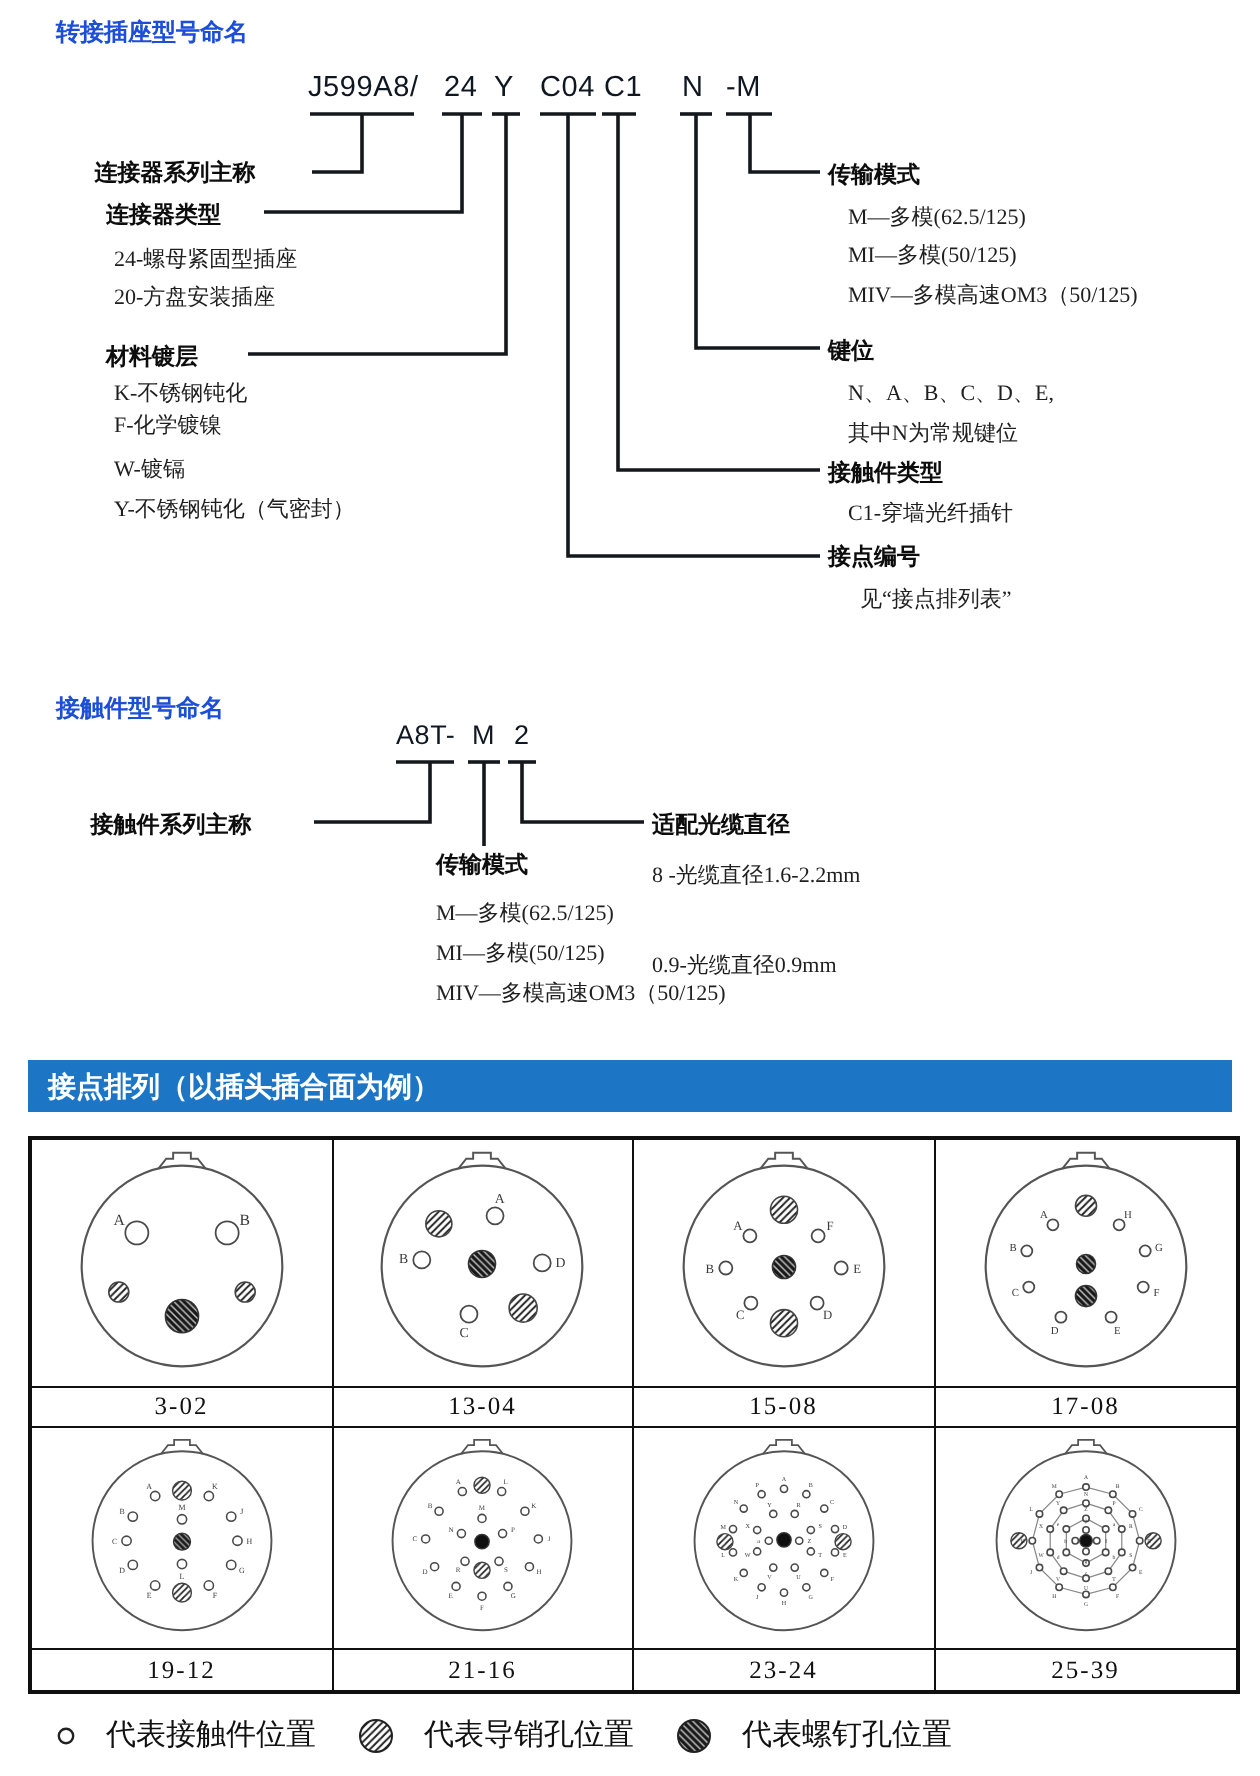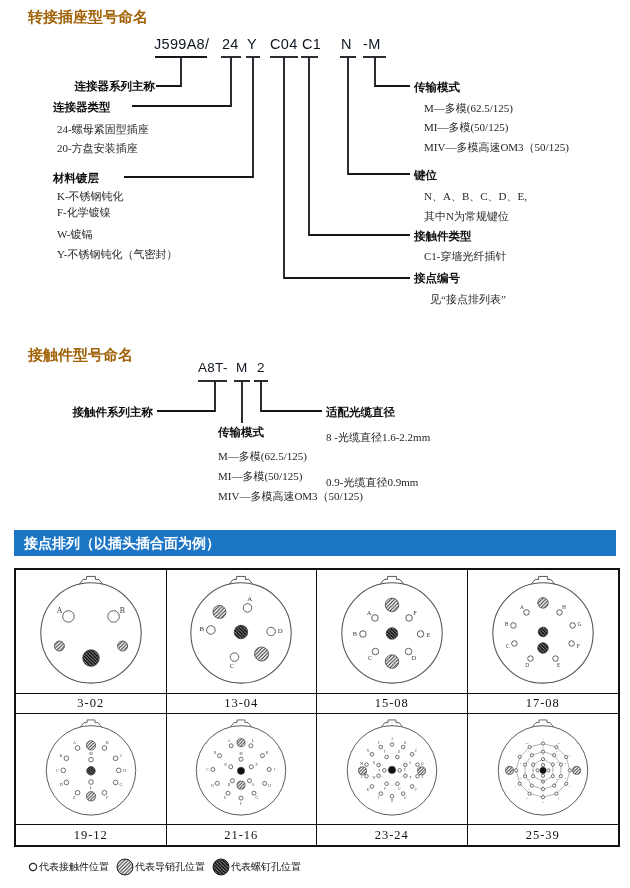--- a/index.html
+++ b/index.html
@@ -1,41 +1,41 @@
 <!DOCTYPE html>
 <html><head>
 <meta charset="utf-8">
 <style>
   html,body{margin:0;padding:0;background:#fff;}
   .page{position:relative;width:630px;height:888px;background:#ffffff;overflow:hidden;
         font-family:"Liberation Serif","DejaVu Serif",serif;color:#1a1a1a;}
   .abs{position:absolute;white-space:nowrap;}
   .h-blue{font-family:"Liberation Sans","DejaVu Sans",sans-serif;font-weight:700;
-          font-size:15px;color:#a16207;}
+          font-size:12px;color:#1d4ed8;}
   .seg{font-family:"Liberation Sans","DejaVu Sans",sans-serif;font-weight:400;
        font-size:14.5px;color:#0f1722;letter-spacing:.3px;}
   .seg2{font-size:13.5px;}
   .bl{font-weight:700;font-size:11.5px;color:#0d0d0d;}
   .rl{font-size:11px;color:#1f1f1f;}
-  .ralign{text-align:right;}
+  .ralign{text-align:center;}
   #lines{position:absolute;left:0;top:0;pointer-events:none;}
   .banner{position:absolute;left:14px;top:530px;width:602px;height:26px;background:#1c76c5;
           color:#ffffff;font-family:"Liberation Sans","DejaVu Sans",sans-serif;
           font-weight:700;font-size:14px;line-height:26px;padding-left:10px;
           box-sizing:border-box;}
   .ptable{position:absolute;left:14px;top:568px;width:602px;border:2.2px solid #101010;
           display:grid;grid-template-columns:repeat(4,1fr);
           grid-template-rows:124px 20px 111px 20px;background:#fff;}
   .pcell{border-right:1.6px solid #101010;border-bottom:1.6px solid #101010;
          display:flex;align-items:center;justify-content:center;overflow:hidden;}
   .pcell.lastcol{border-right:none;}
   .pcell.lastrow{border-bottom:none;}
   .pcap{font-size:12.5px;letter-spacing:1px;color:#111;}
   .legend{position:absolute;left:28px;top:858px;display:flex;align-items:center;
-          gap:1px;font-size:10px;color:#111;}
+          gap:15px;font-size:15px;color:#111;}
   .legend .txt{margin-right:6px;}
 </style>
 </head>
 <body>
 
 <svg width="0" height="0" style="position:absolute" aria-hidden="true">
   <defs>
     <pattern id="pat-guide" width="3.6" height="3.6" patternUnits="userSpaceOnUse">
       <rect width="3.6" height="3.6" fill="#ffffff"></rect>
       <path d="M-0.9,0.9 L0.9,-0.9 M0,3.6 L3.6,0 M2.7,4.5 L4.5,2.7" stroke="#222" stroke-width="1"></path>

